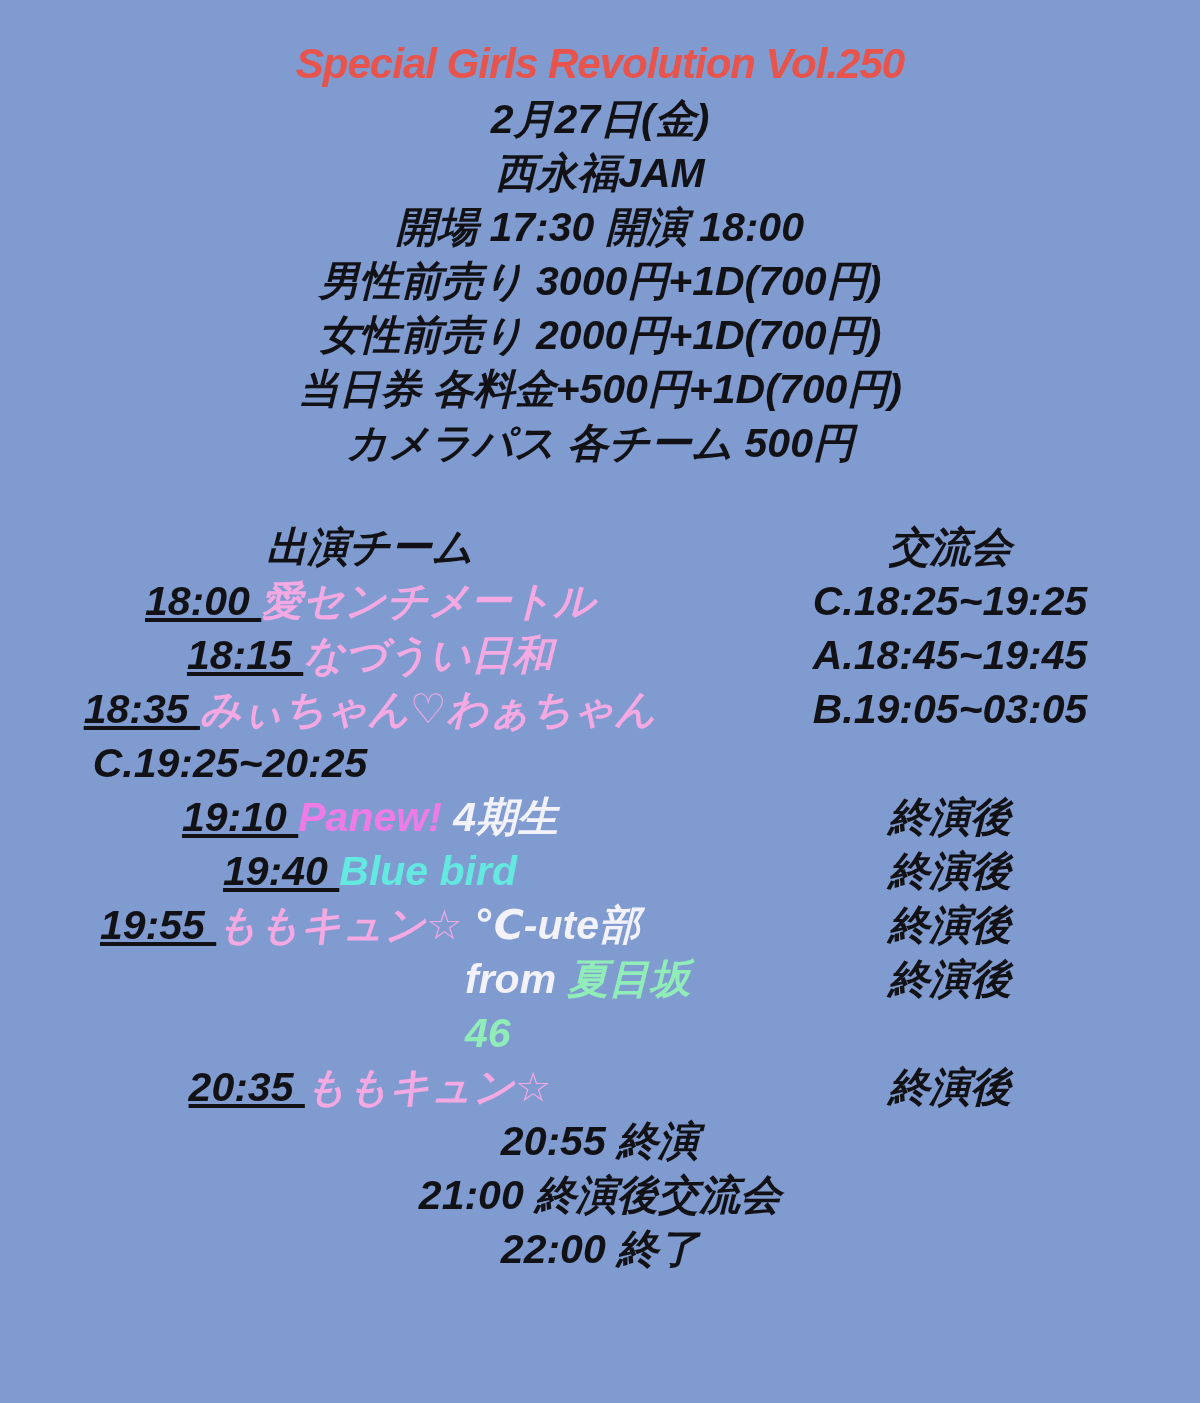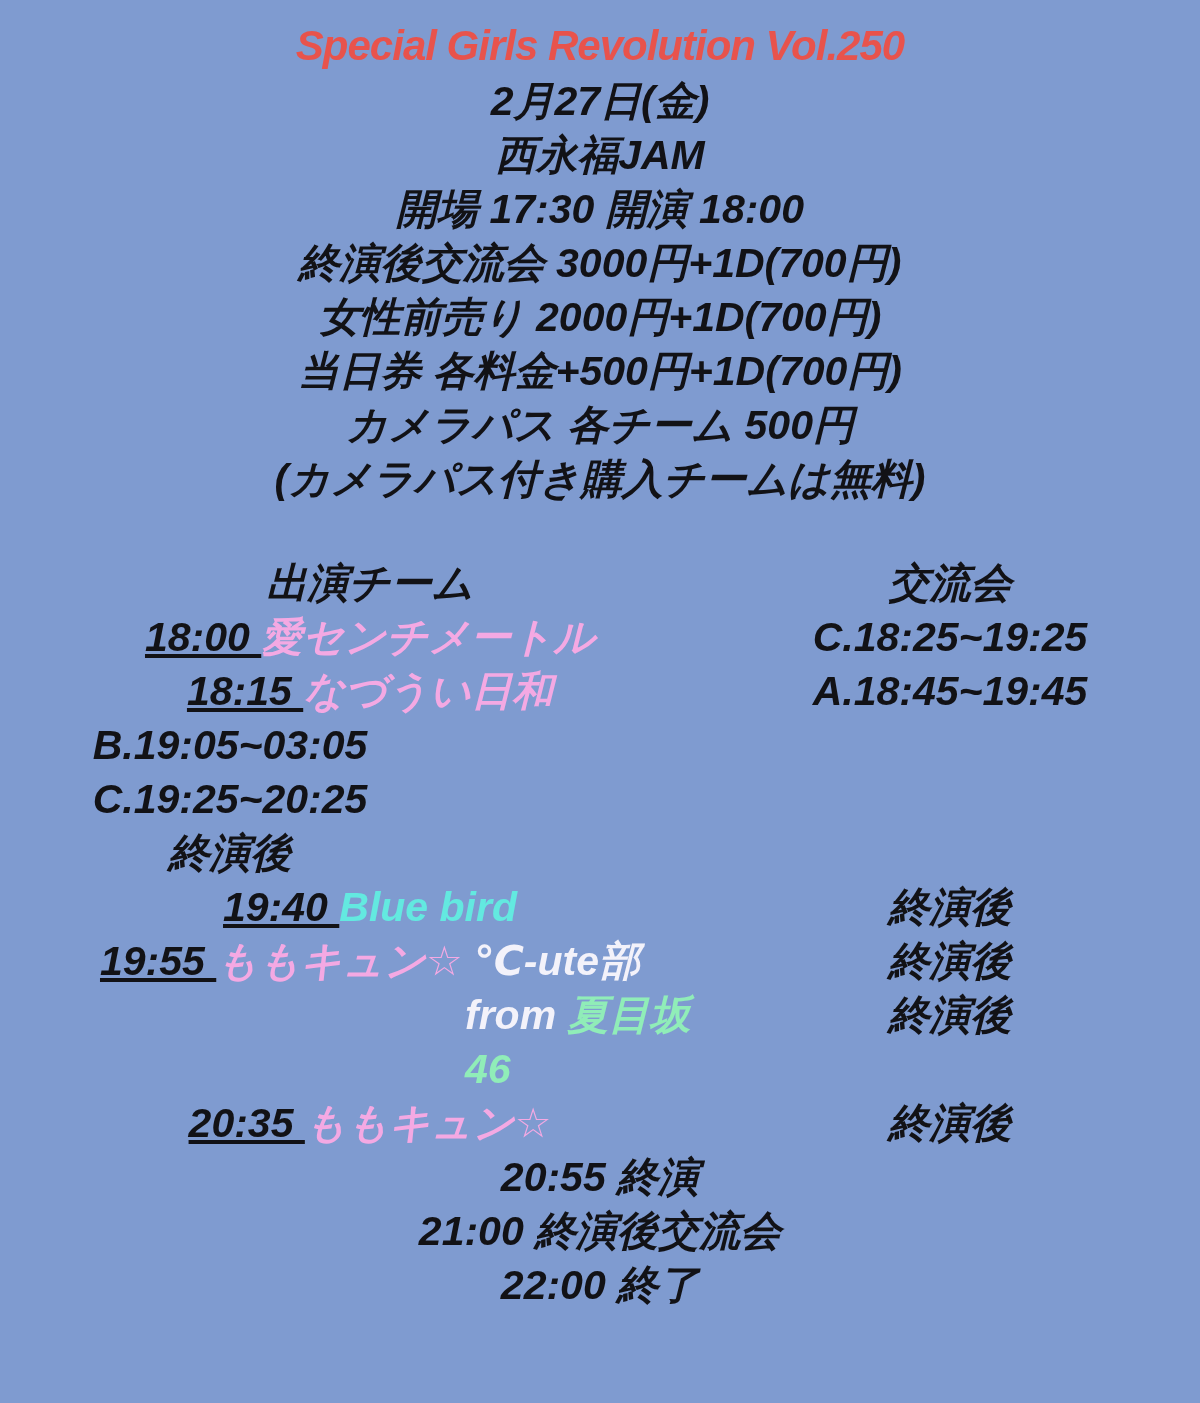--- a/index.html
+++ b/index.html
@@ -5,21 +5,21 @@
   html,body{margin:0;padding:0;}
   .canvas{
     position:relative;
     width:1200px;height:1403px;
     background:var(--bg,#7F9BD0);
     font-family:"Liberation Sans","DejaVu Sans",sans-serif;
     font-weight:700;font-style:italic;
     color:var(--black,#121216);
     overflow:hidden;
   }
-  .header{padding-top:18px;text-align:center;}
+  .header{padding-top:36px;text-align:center;}
   .title{font-size:42px;line-height:56px;color:var(--title,#E8534C);letter-spacing:-1px;}
   .hline{font-size:41px;line-height:54px;}
   .schedule{margin-top:50px;}
   .row{display:flex;font-size:41px;line-height:54px;align-items:baseline;}
   .cell{box-sizing:border-box;padding-left:20px;}
   .cell.left{width:60%;text-align:center;}
   .cell.right{width:40%;text-align:center;padding-right:40px;}
   .cell.left.ind{text-align:left;padding-left:465px;}
   .full{width:100%;text-align:center;font-size:41px;line-height:54px;}
   .time{color:var(--black,#121216);text-decoration:underline;}
@@ -33,48 +33,49 @@
 </style>
 </head>
 <body>
 
 <div class="canvas">
   <div class="header">
     <div class="title">Special Girls Revolution Vol.250</div>
     <div class="hline">2月27日(金)</div>
     <div class="hline">西永福JAM</div>
     <div class="hline">開場 17:30 開演 18:00</div>
-    <div class="hline">終演後交流会 3000円+1D(700円)</div>
+    <div class="hline">男性前売り 3000円+1D(700円)</div>
     <div class="hline">女性前売り 2000円+1D(700円)</div>
     <div class="hline">当日券 各料金+500円+1D(700円)</div>
     <div class="hline">カメラパス 各チーム 500円</div>
-    <div class="hline">(カメラパス付き購入チームは無料)</div>
   </div>
 
   <div class="schedule">
     <div class="row">
       <div class="cell left">出演チーム</div>
       <div class="cell right">交流会</div>
     </div>
     <div id="schedule-rows">
         <div class="row">
           <div class="cell left"><span class="time">18:00 </span><span class="seg c-pink">愛センチメートル</span></div>
           <div class="cell right">C.18:25~19:25</div>
         </div>
         <div class="row">
           <div class="cell left"><span class="time">18:15 </span><span class="seg c-pink">なづうい日和</span></div>
           <div class="cell right">A.18:45~19:45</div>
         </div>
         <div class="row">
+          <div class="cell left"><span class="time">18:35 </span><span class="seg c-pink">みぃちゃん♡わぁちゃん</span></div>
           <div class="cell right">B.19:05~03:05</div>
         </div>
         <div class="row">
           <div class="cell right">C.19:25~20:25</div>
         </div>
         <div class="row">
+          <div class="cell left"><span class="time">19:10 </span><span class="seg c-violet">Panew!</span><span class="seg c-white"> 4期生</span></div>
           <div class="cell right">終演後</div>
         </div>
         <div class="row">
           <div class="cell left"><span class="time">19:40 </span><span class="seg c-cyan">Blue bird</span></div>
           <div class="cell right">終演後</div>
         </div>
         <div class="row">
           <div class="cell left"><span class="time">19:55 </span><span class="seg c-pink">ももキュン☆</span><span class="seg c-white"> ℃-ute部</span></div>
           <div class="cell right">終演後</div>
         </div>

